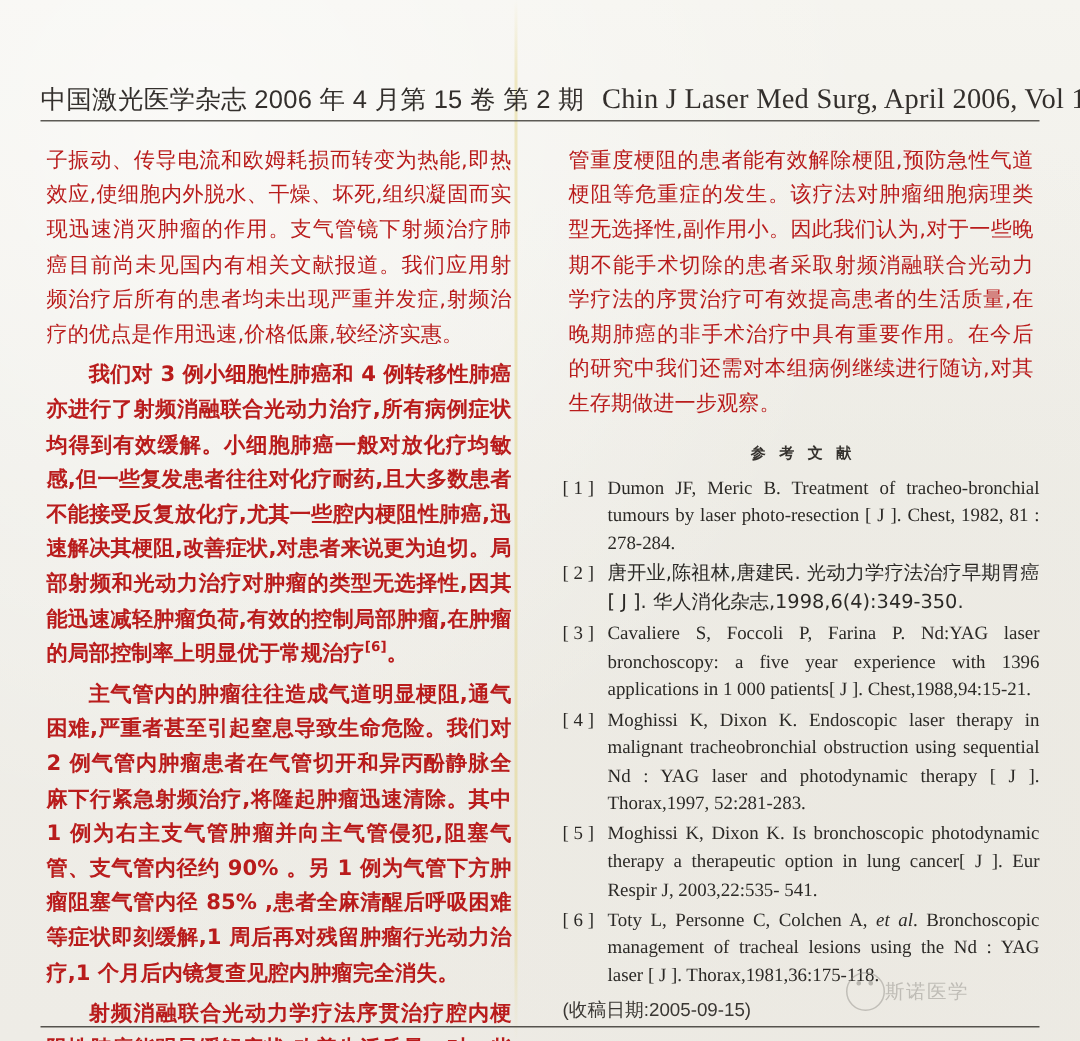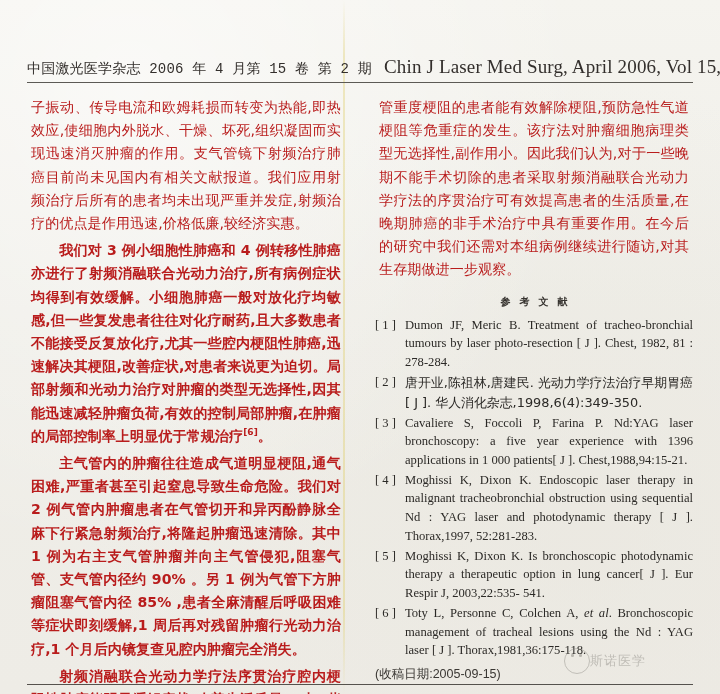--- a/index.html
+++ b/index.html
@@ -37,22 +37,22 @@
     top: 58px;
     width: 666px;
     padding-bottom: 4px;
     border-bottom: 1.2px solid #5c5a55;
     font-size: 13.2px;
     line-height: 17px;
     white-space: nowrap;
     color: #332f2c;
   }
   .runhead .cn {
-    font-family: Liberation Mono, monospace;
-    font-size: 14px;
+    font-family: Liberation Sans, sans-serif;
+    font-size: 17px;
     letter-spacing: 0.2px;
   }
   .runhead .en {
     font-family: "Liberation Serif", serif;
     font-size: 19px;
     letter-spacing: 0.15px;
     margin-left: 12px;
   }
 
   

